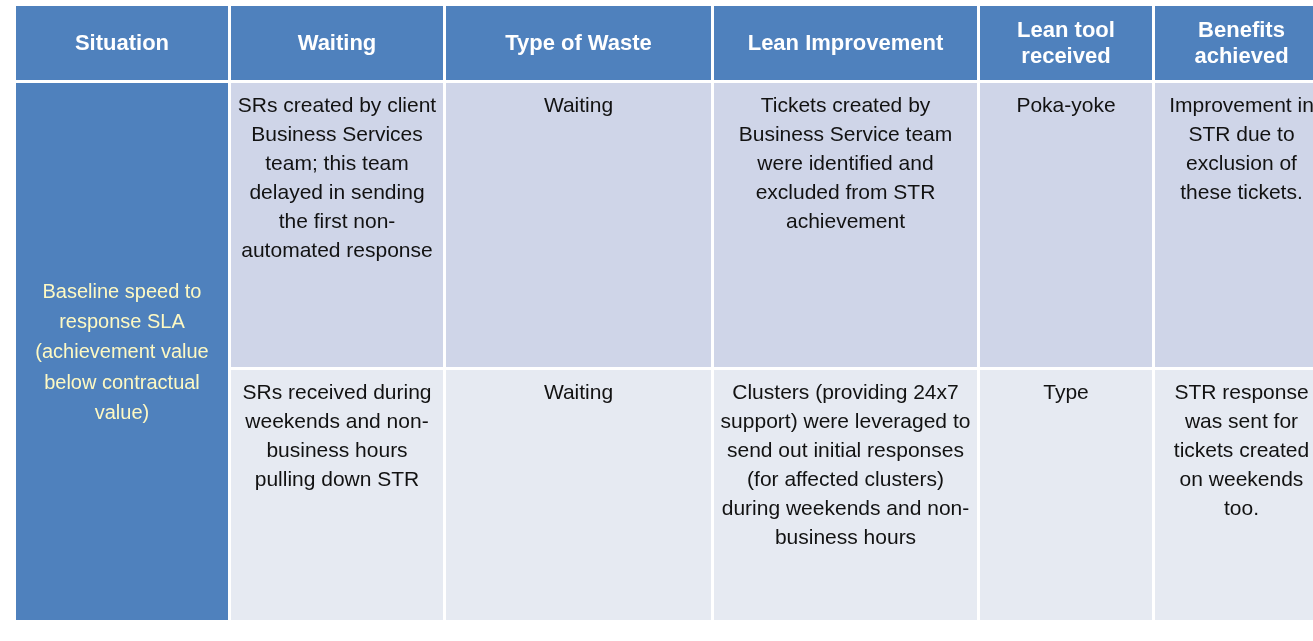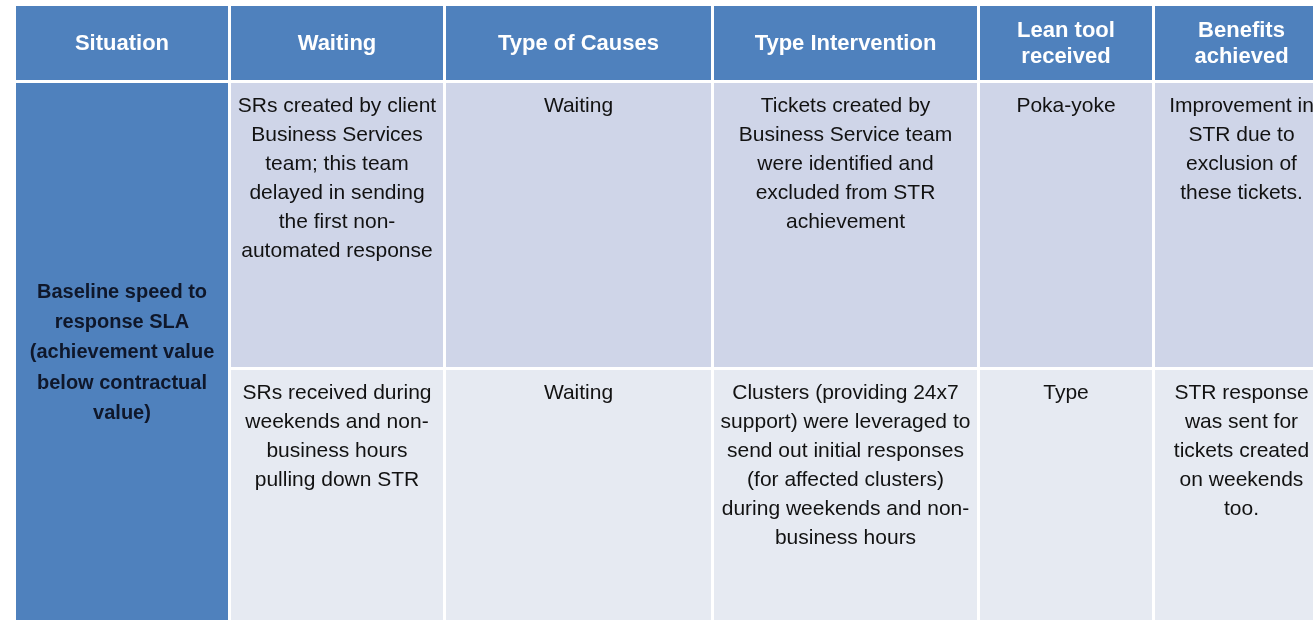--- a/index.html
+++ b/index.html
@@ -54,22 +54,22 @@
     box-sizing: border-box;
     border: none;
   }
 
   tbody tr.row-1 td { background: #CFD5E8; }
   tbody tr.row-2 td { background: #E6EAF2; margin-left: 48px; }
 
   
   td.situation-cell {
     background: #4F81BD !important;
-    color: #0f172a;
-    font-weight: bold;
+    color: #fef9c3;
+    font-weight: normal;
     font-size: 20px;
     line-height: 1.52;
     vertical-align: middle;
     text-align: center;
     padding: 6px 8px;
   }
 
   
   col.c-situation   { width: 212px; }
   col.c-causes      { width: 212px; }
@@ -91,22 +91,22 @@
       <col class="c-causes">
       <col class="c-waste">
       <col class="c-interv">
       <col class="c-tool">
       <col class="c-benefits">
     </colgroup>
     <thead>
       <tr>
         <th>Situation</th>
         <th>Waiting</th>
-        <th>Type of Causes</th>
-        <th>Type Intervention</th>
+        <th>Type of Waste</th>
+        <th>Lean Improvement</th>
         <th>Lean tool received</th>
         <th>Benefits achieved</th>
       </tr>
     </thead>
     <tbody>
       <tr class="row-1">
         <td class="situation-cell" rowspan="2">Baseline speed to response  SLA (achievement value below contractual value)</td>
         <td class="body-cell">SRs created by client Business Services team; this team delayed in sending the first non-automated response</td>
         <td class="body-cell">Waiting</td>
         <td class="body-cell">Tickets created by Business Service team were identified and excluded from STR achievement</td>

